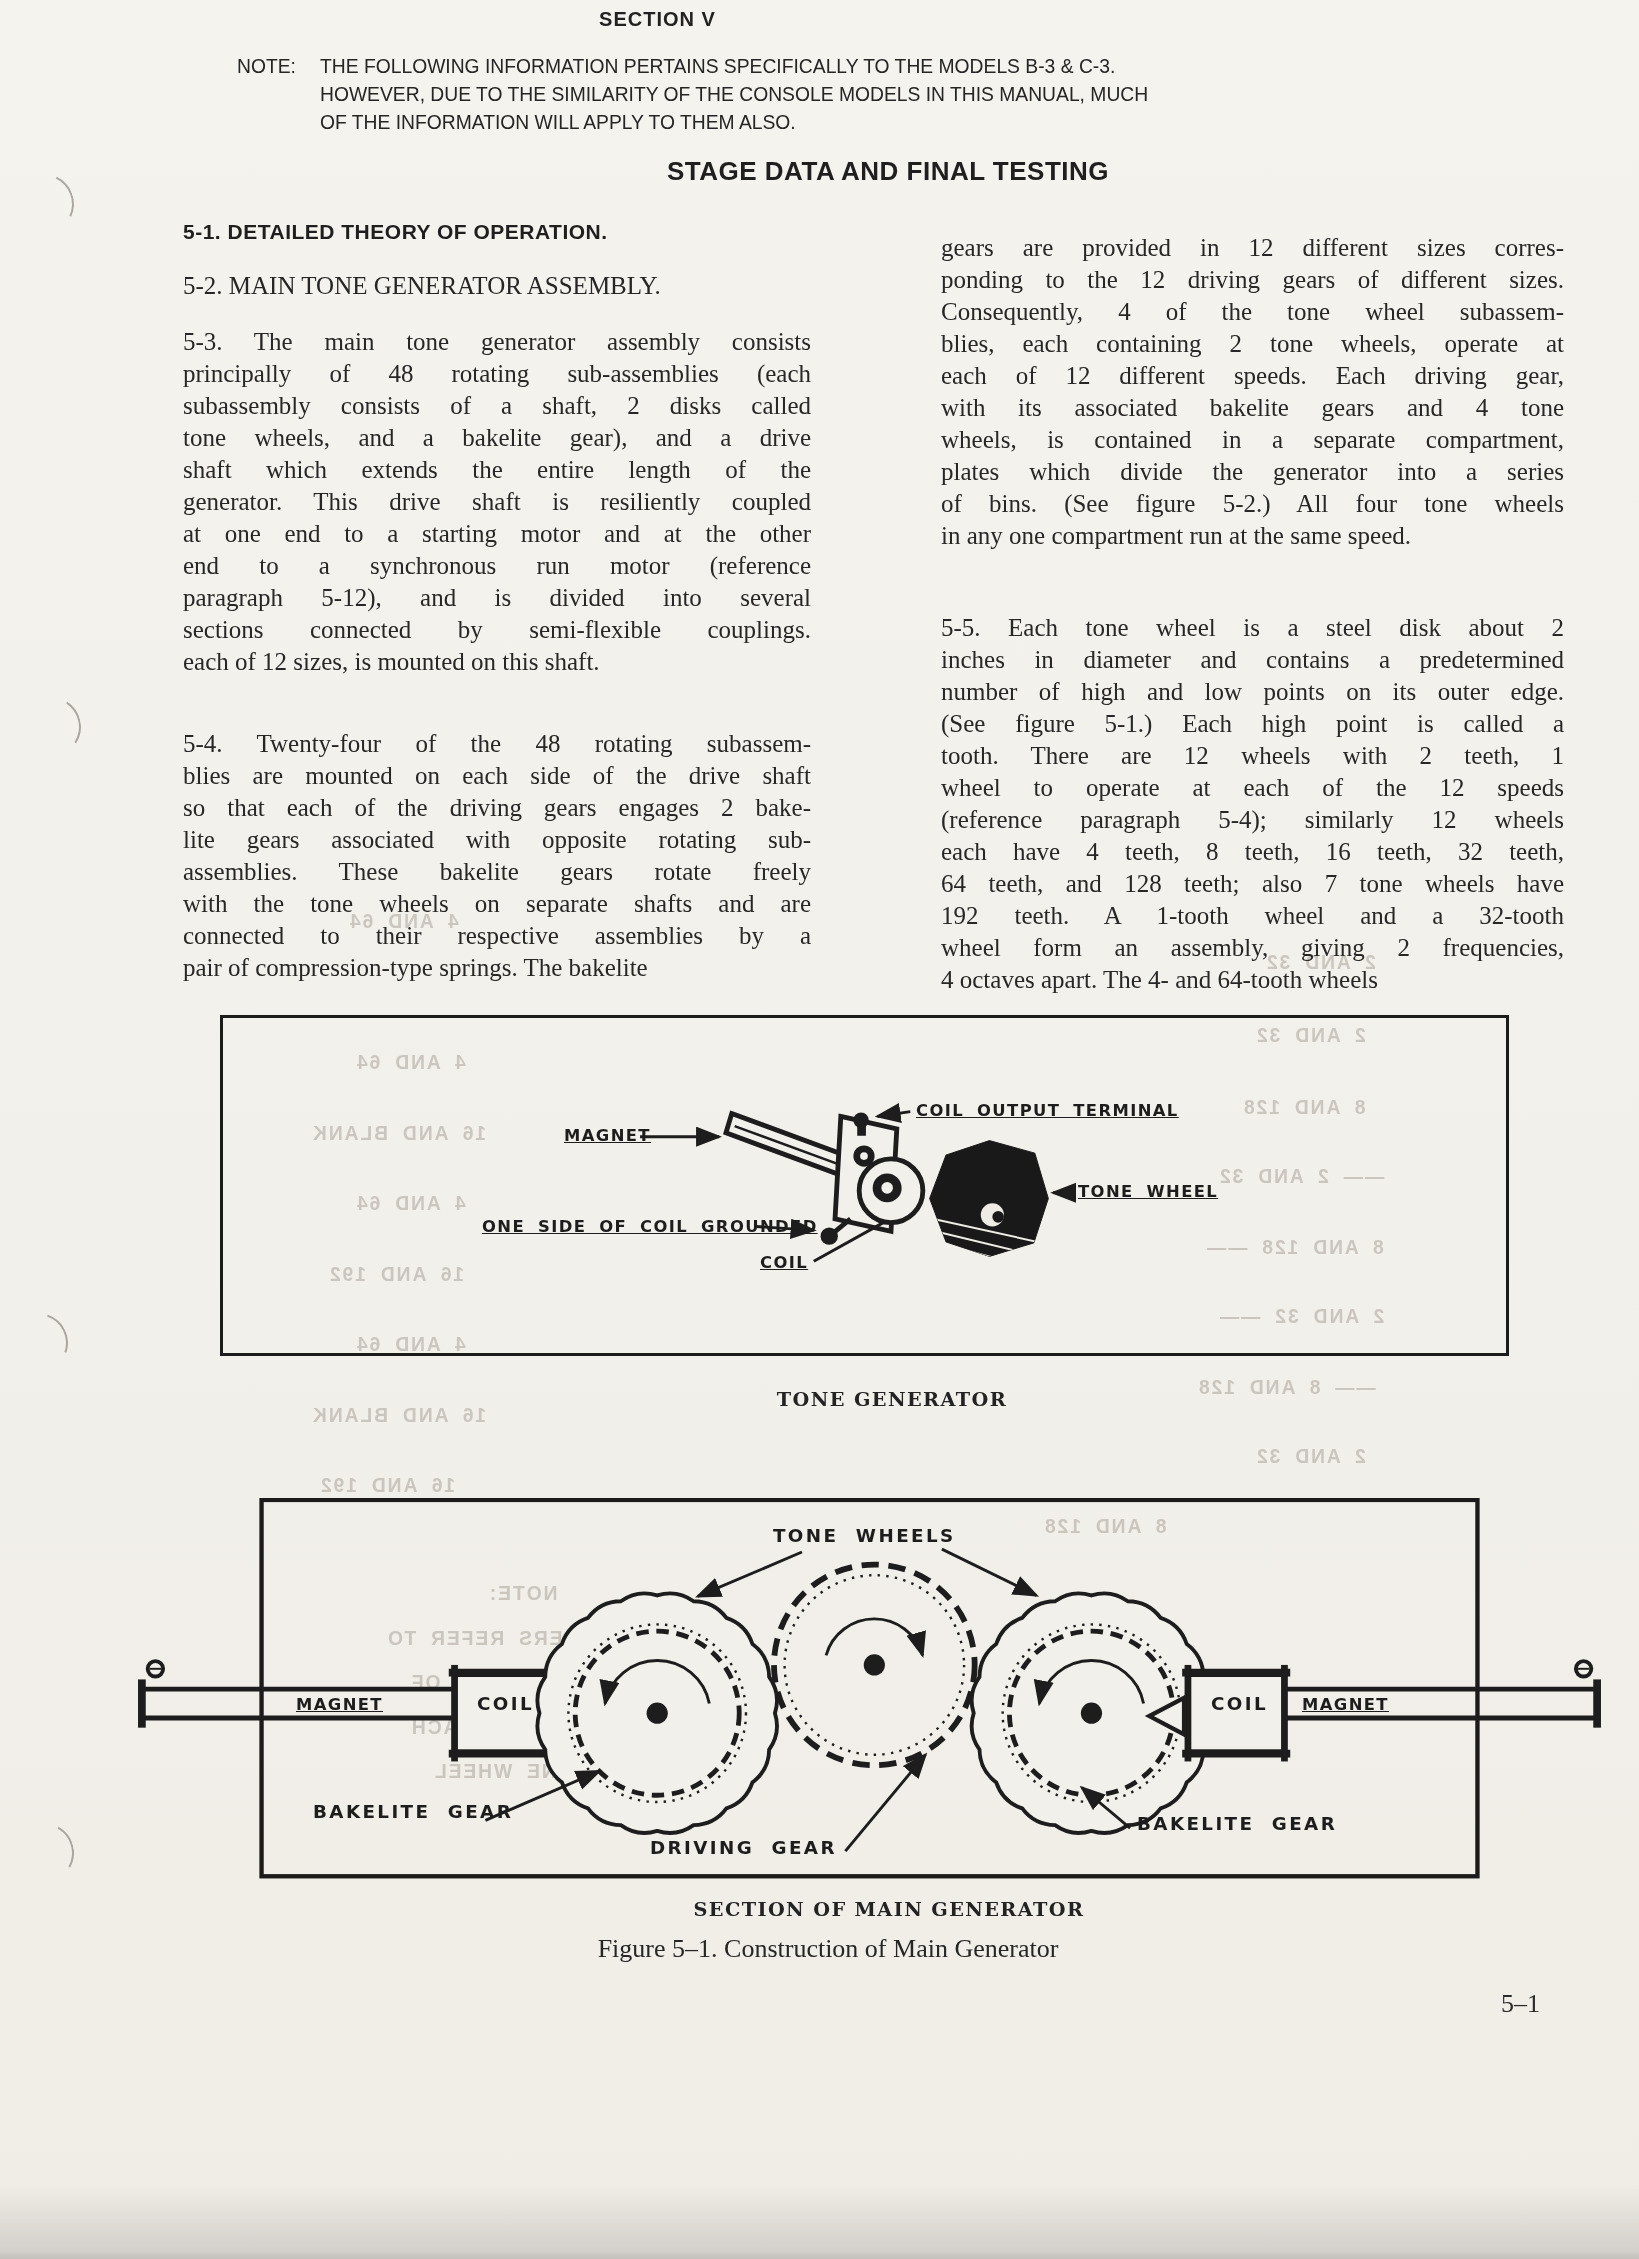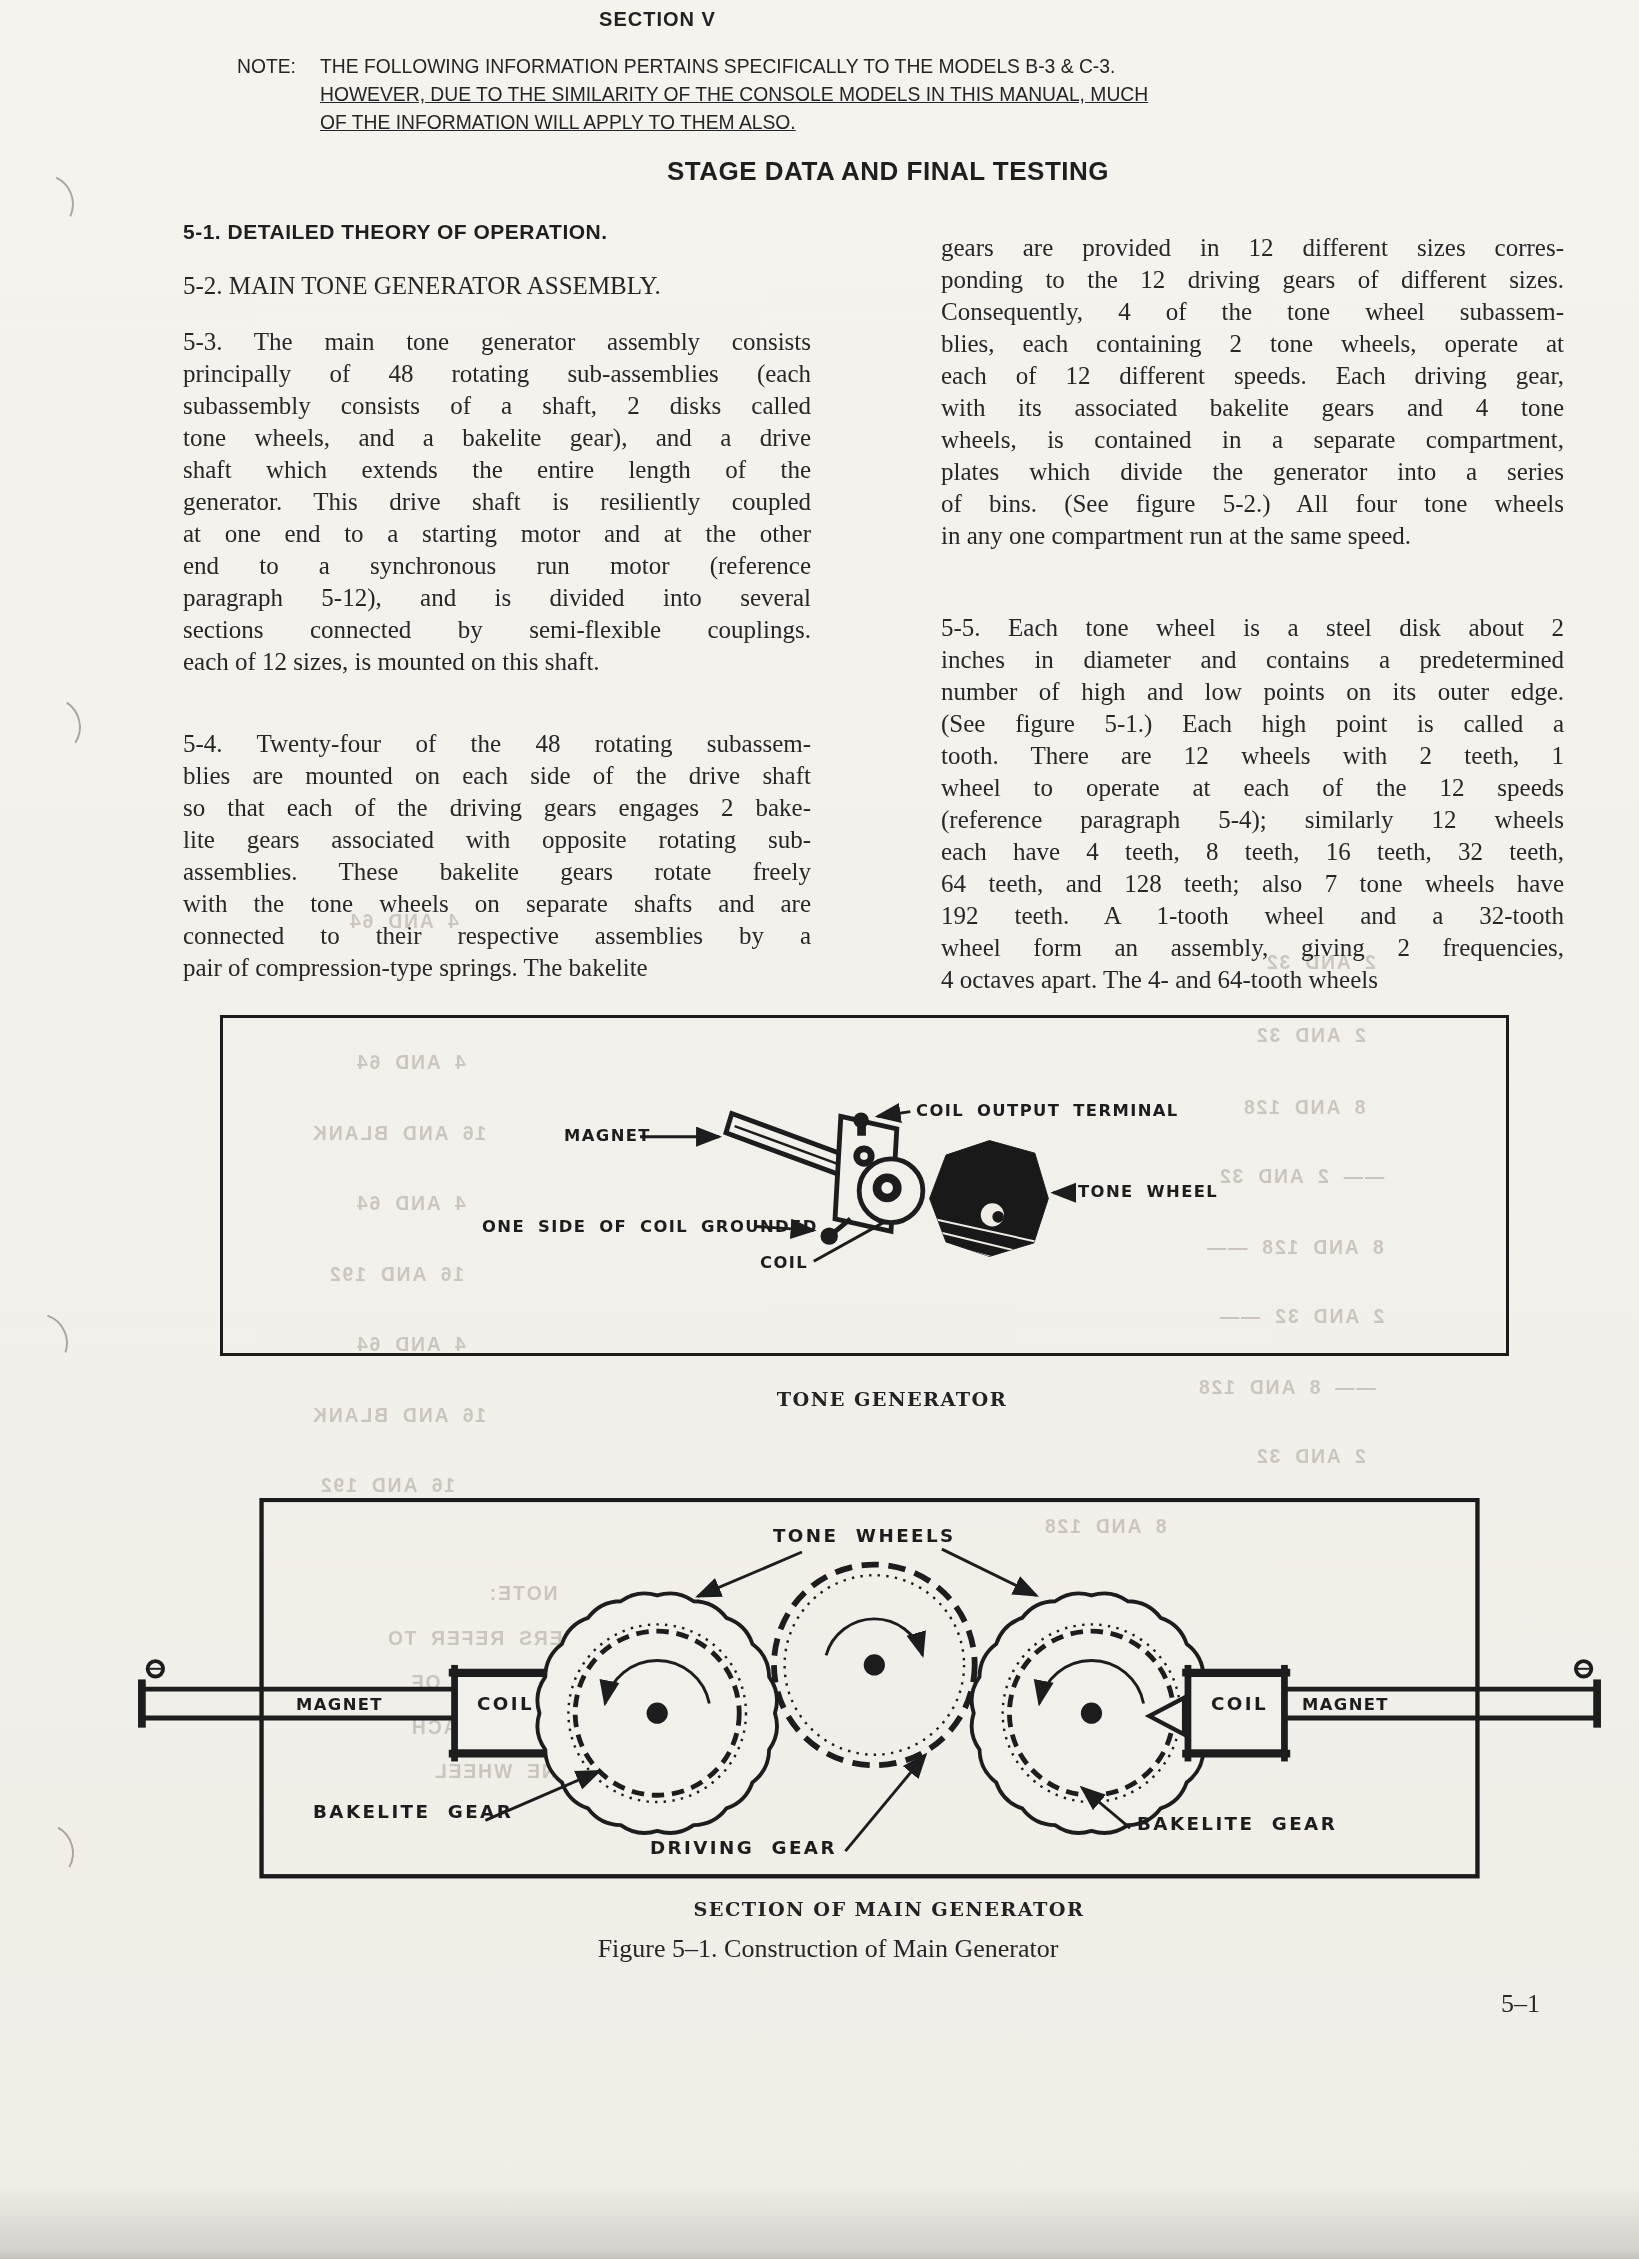--- a/index.html
+++ b/index.html
@@ -10,40 +10,40 @@
   .bleed-layer{position:absolute;inset:0;z-index:1;}
   .content{position:absolute;inset:0;z-index:2;}
   .bleed{position:absolute;white-space:nowrap;transform:scaleX(-1);
          font:bold 19.3px "Liberation Sans",sans-serif;letter-spacing:1.9px;word-spacing:5.8px;
          color:rgba(148,141,130,0.42);}
   
   .sec-header{position:absolute;left:0;top:7.7px;width:1315px;text-align:center;
               font:bold 20px "Liberation Sans",sans-serif;letter-spacing:1px;color:#222;}
   .note{position:absolute;left:237px;top:53px;width:1188px;
         font:19.3px/28px "Liberation Sans",sans-serif;color:#252525;}
-  .note .cont{padding-left:83px;text-decoration:underline;}
+  .note .cont{padding-left:83px;}
   .note-label{display:inline-block;width:83px;}
   .title{position:absolute;left:212px;top:156px;width:1352px;text-align:center;
          font:bold 26px "Liberation Sans",sans-serif;letter-spacing:0.5px;color:#1f1f1f;}
   
   .h51{position:absolute;left:183px;top:220px;width:657px;
        font:bold 21px "Liberation Sans",sans-serif;letter-spacing:0.5px;color:#1f1f1f;}
   .h52{position:absolute;left:183px;top:272px;width:657px;
        font:25px "Liberation Serif",serif;color:#262626;}
   .col{position:absolute;font:25px/32px "Liberation Serif",serif;color:#272727;}
   .jline{text-align:justify;text-align-last:justify;white-space:normal;}
   .jline.pl{text-align-last:auto;}
   
   .fig1{position:absolute;left:220px;top:1015px;width:1289px;height:341px;
         border:3.9px solid #1b1b1b;box-sizing:border-box;}
   .fig1 svg{position:absolute;left:0;top:0;}
   .fig2{position:absolute;left:126px;top:1498px;width:1487px;height:386px;}
   .fig2 svg{position:absolute;left:0;top:0;}
   .flabel{position:absolute;white-space:nowrap;color:#1d1d1d;
-          font:bold 16.4px "DejaVu Sans",sans-serif;letter-spacing:1.4px;word-spacing:5.8px;}
+          font:bold 16.4px "DejaVu Sans",sans-serif;letter-spacing:1.4px;word-spacing:5.8px;text-decoration:underline;}
   .flabel2{position:absolute;white-space:nowrap;color:#1d1d1d;
            font:bold 18.3px "DejaVu Sans",sans-serif;letter-spacing:2.4px;word-spacing:8.7px;}
   .cap-small{position:absolute;text-align:center;
              font:bold 19.3px "DejaVu Serif",serif;letter-spacing:1.4px;color:#232323;}
   .fig-caption{position:absolute;left:152px;top:1934px;width:1352px;text-align:center;
                font:26px "Liberation Serif",serif;color:#262626;}
   .page-num{position:absolute;left:1453px;top:1989px;width:135px;text-align:center;
             font:26px "Liberation Serif",serif;color:#2a2a2a;}
   
   .arc{position:absolute;width:56px;height:56px;border:2.9px solid transparent;

